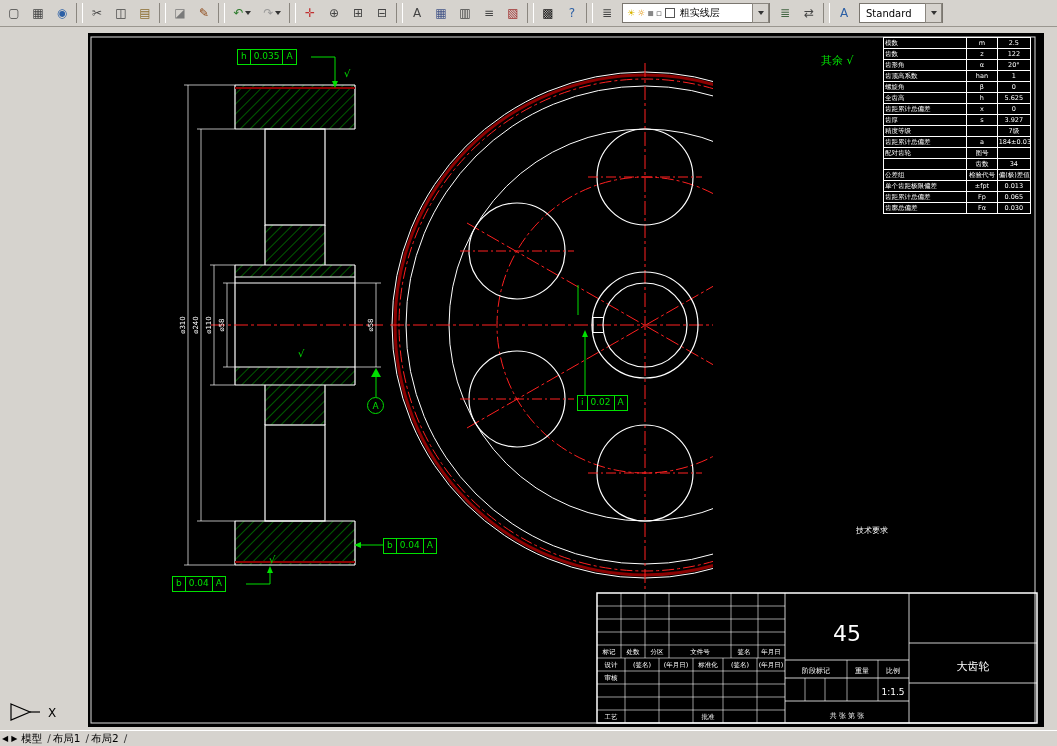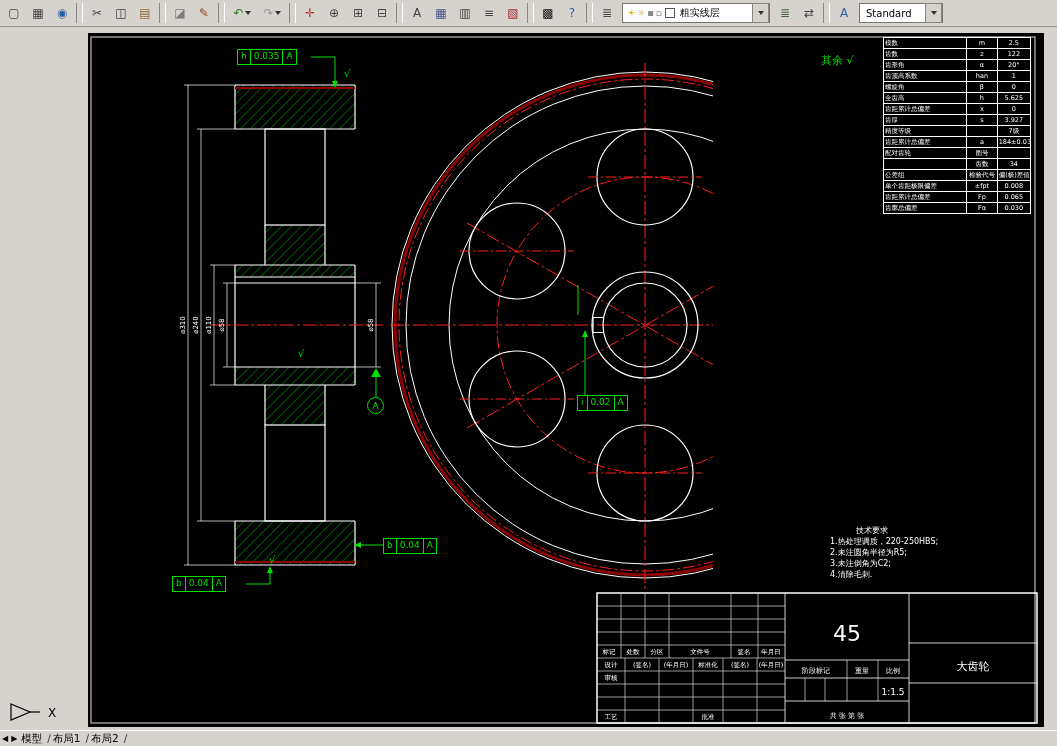--- a/index.html
+++ b/index.html
@@ -426,46 +426,39 @@
 
         <tr>
           <td class="c1">公差组</td>
           <td class="c2">检验代号</td>
           <td class="c3">偏(极)差值</td>
         </tr>
 
         <tr>
           <td class="c1">单个齿距极限偏差</td>
           <td class="c2">±fpt</td>
-          <td class="c3">0.008</td>
+          <td class="c3">0.013</td>
         </tr>
 
         <tr>
           <td class="c1">齿距累计总偏差</td>
           <td class="c2">Fp</td>
           <td class="c3">0.065</td>
         </tr>
 
         <tr>
           <td class="c1">齿廓总偏差</td>
           <td class="c2">Fα</td>
           <td class="c3">0.030</td>
         </tr>
       </tbody>
   </table>
 
   <div class="techreq">
     <div class="tr-title">技术要求</div>
-    <div>
-
-    <div>1.热处理调质，220-250HBS;</div>
-        <div>2.未注圆角半径为R5;</div>
-        <div>3.未注倒角为C2;</div>
-        <div>4.清除毛刺.</div>
-      </div>
   </div>
 
   <div class="fcf" style="left:149px;top:16px">
     <span>h</span>
       <span>0.035</span>
       <span>A</span>
   </div>
   <div class="fcf" style="left:489px;top:362px">
     <span>i</span>
       <span>0.02</span>

